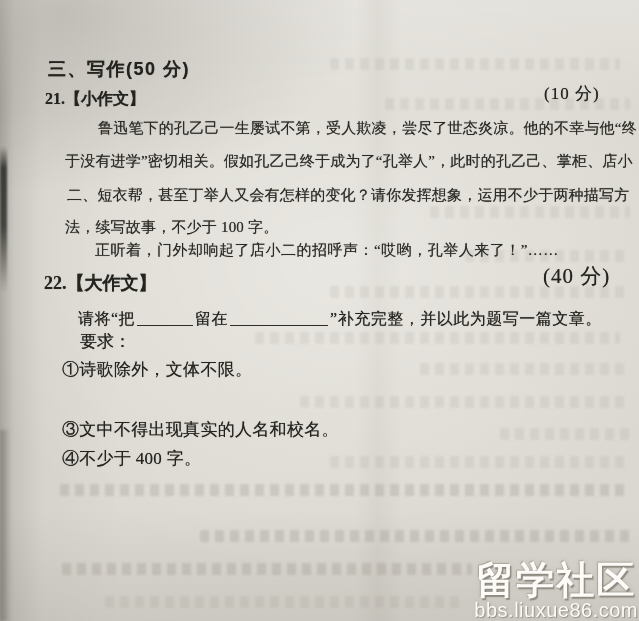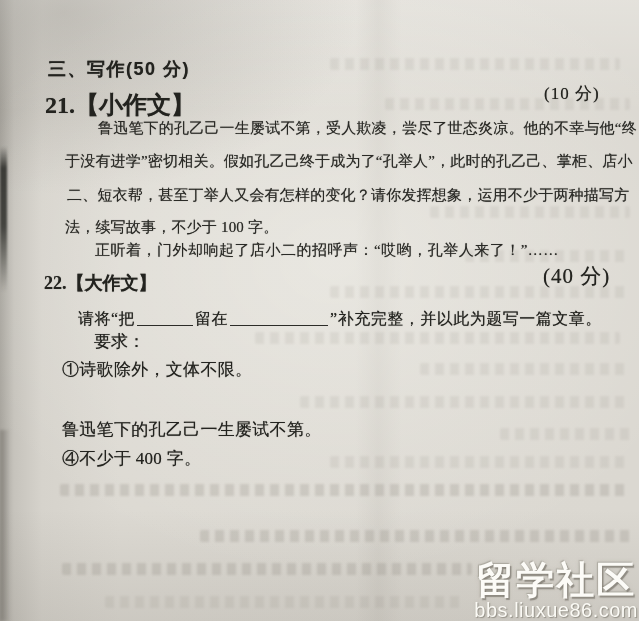--- a/index.html
+++ b/index.html
@@ -28,38 +28,38 @@
     filter:blur(1.5px);
   }
   
   .t {
     position:absolute;
     color:#23231f;
     white-space:nowrap;
     text-shadow:0 0 0.7px rgba(35,35,31,0.65);
   }
   .section-header { left:48px; top:57px;  font-size:18px; font-weight:bold; letter-spacing:1.5px; font-family:"Liberation Sans","DejaVu Sans",sans-serif; }
-  .q21-label     { left:45px; top:89px;  font-size:24px; font-weight:bold; }
+  .q21-label     { left:45px; top:89px;  font-size:16px; font-weight:bold; }
   .q21-points    { left:544px; top:82px; font-size:17px; letter-spacing:1px; }
   .para-1 { left:98px;  top:119px; }
   .para-2 { left:65px;  top:152px; }
   .para-3 { left:67px;  top:186px; }
   .para-4 { left:65px;  top:218px; }
   .para   { font-size:15px; letter-spacing:0.2px; color:#2a2a26; }
   .quote  { left:95px;  top:241px; font-size:15px; letter-spacing:0.5px; color:#2a2a26; }
   .q22-points    { left:543px; top:262px; font-size:21px; letter-spacing:1px; }
   .q22-label     { left:44px; top:271px; font-size:18px; font-weight:bold; }
   .prompt        { left:78px; top:299px; font-size:16px; letter-spacing:0.5px;margin-top:8px; }
   .blank {
     display:inline-block; height:1em; margin:0 2px;
     border-bottom:1.6px solid #2c2c28; transform:translateY(2px);
   }
   .blank-short { width:56px; }
   .blank-long  { width:98px; }
-  .req-label { left:80px; top:330px; font-size:17px;margin-left:14px; }
+  .req-label { left:80px; top:330px; font-size:17px; }
   .req-1 { left:62px; top:358px; }
   .req-2 { left:62px; top:388px; }
   .req-3 { left:62px; top:418px; }
   .req-4 { left:62px; top:447px; }
   .req   { font-size:17px; letter-spacing:0.3px; }
   
   .g {
     position:absolute; height:12px; border-radius:2px;
     background:repeating-linear-gradient(90deg, rgba(128,123,112,0.20) 0 9px, rgba(128,123,112,0) 9px 15px);
     filter:blur(1.1px);
@@ -116,21 +116,21 @@
 
   <div class="t q22-points">(40 分)</div>
   <div class="t q22-label">22.【大作文】</div>
 
   <div class="t prompt">
     <span>请将“把</span><span class="blank blank-short"></span><span>留在</span><span class="blank blank-long"></span><span>”补充完整，并以此为题写一篇文章。</span>
   </div>
 
   <div class="t req-label">要求：</div>
   <div class="t req req-1">①诗歌除外，文体不限。</div>
-  <div class="t req req-3">鲁迅笔下的孔乙己一生屡试不第。</div>
+  <div class="t req req-3">③文中不得出现真实的人名和校名。</div>
   <div class="t req req-4">④不少于 400 字。</div>
 
   <div class="watermark">
     <div class="wm-title">留学社区</div>
     <div class="wm-url">bbs.liuxue86.com</div>
   </div>
 
 </div>
 
 </body></html>

